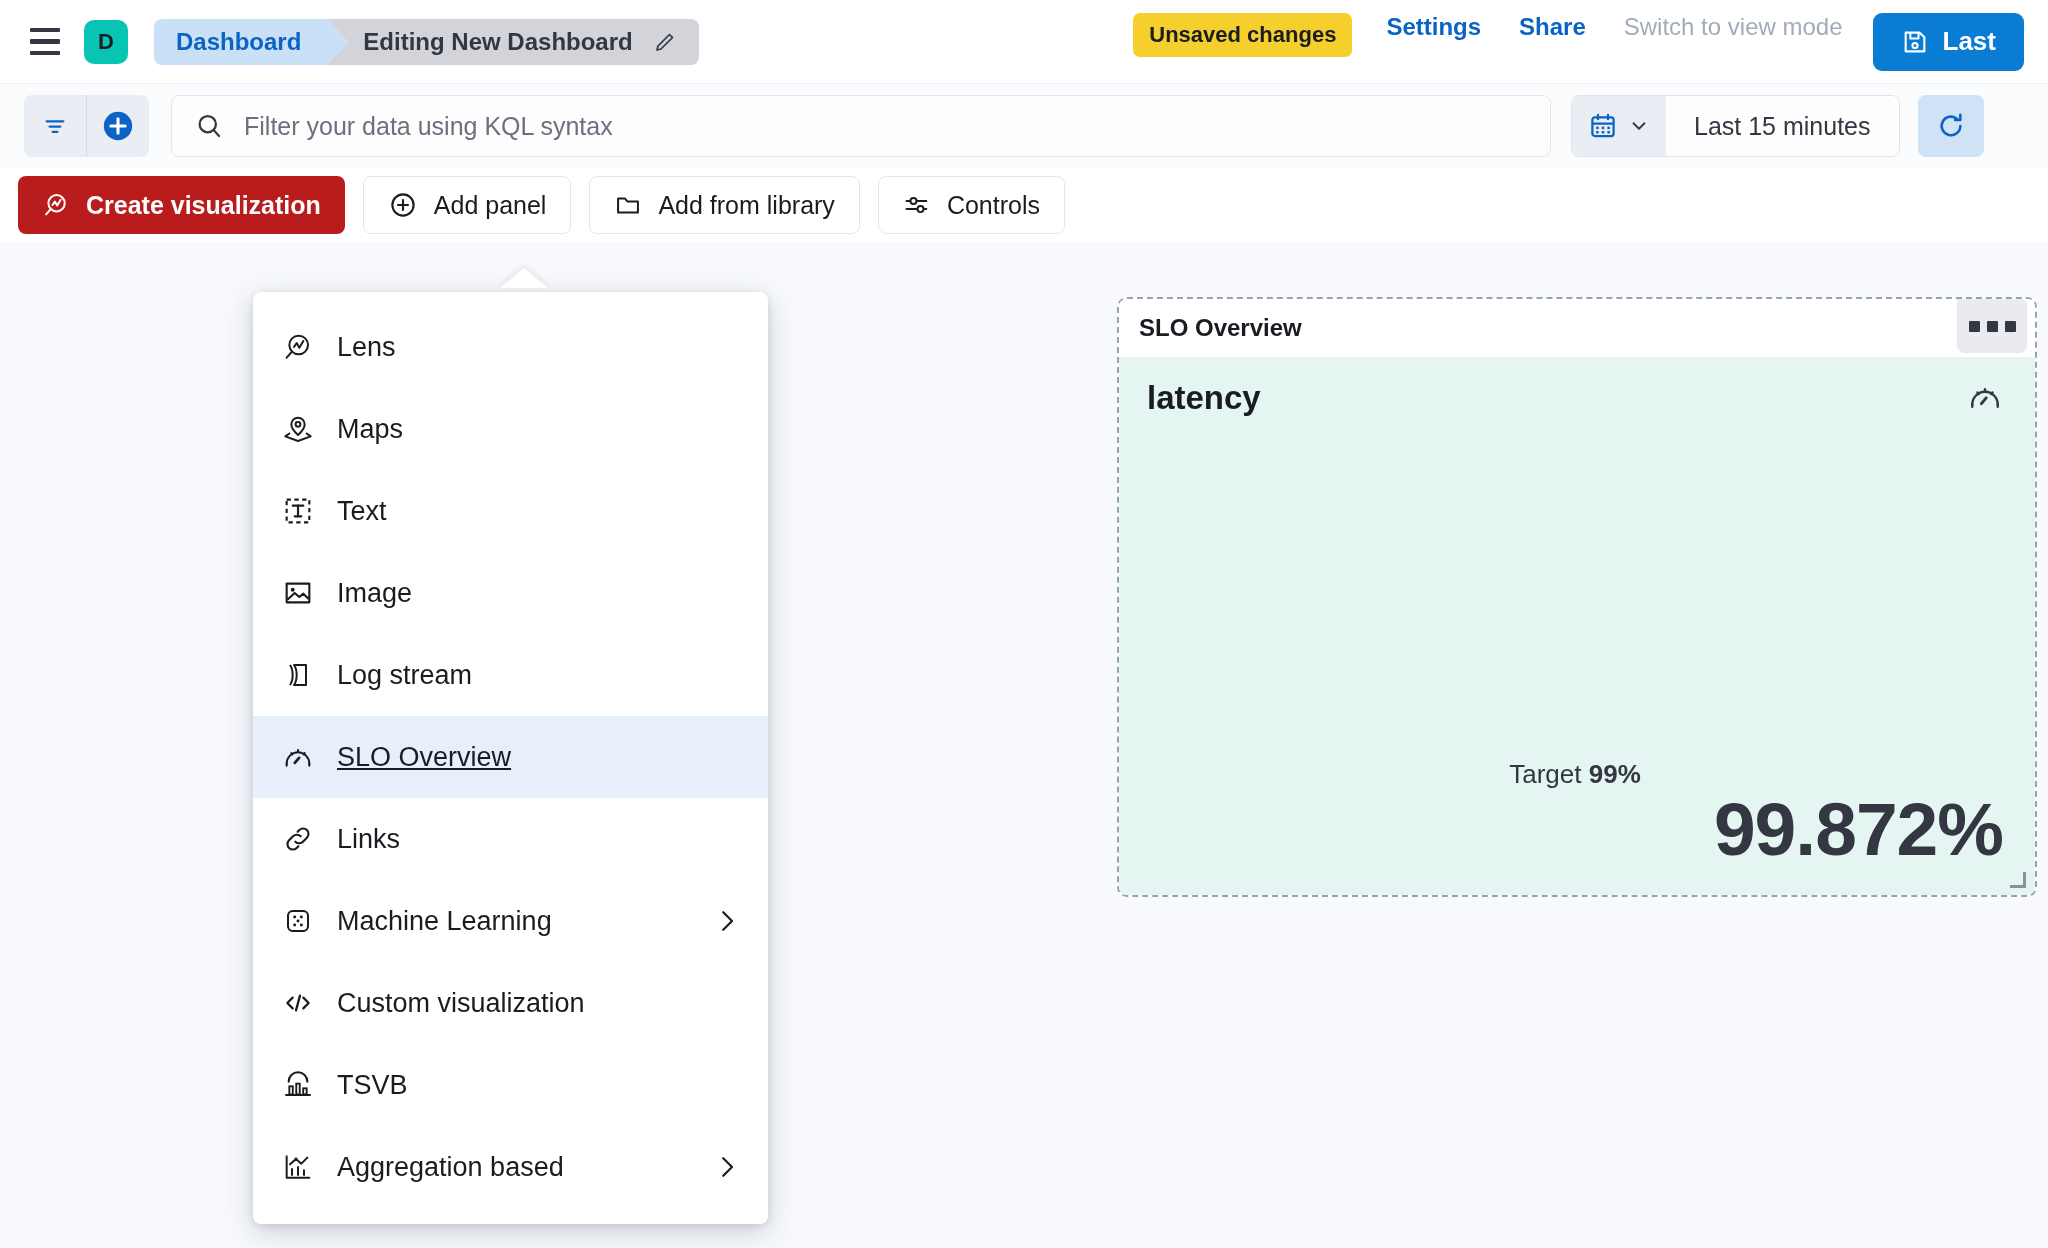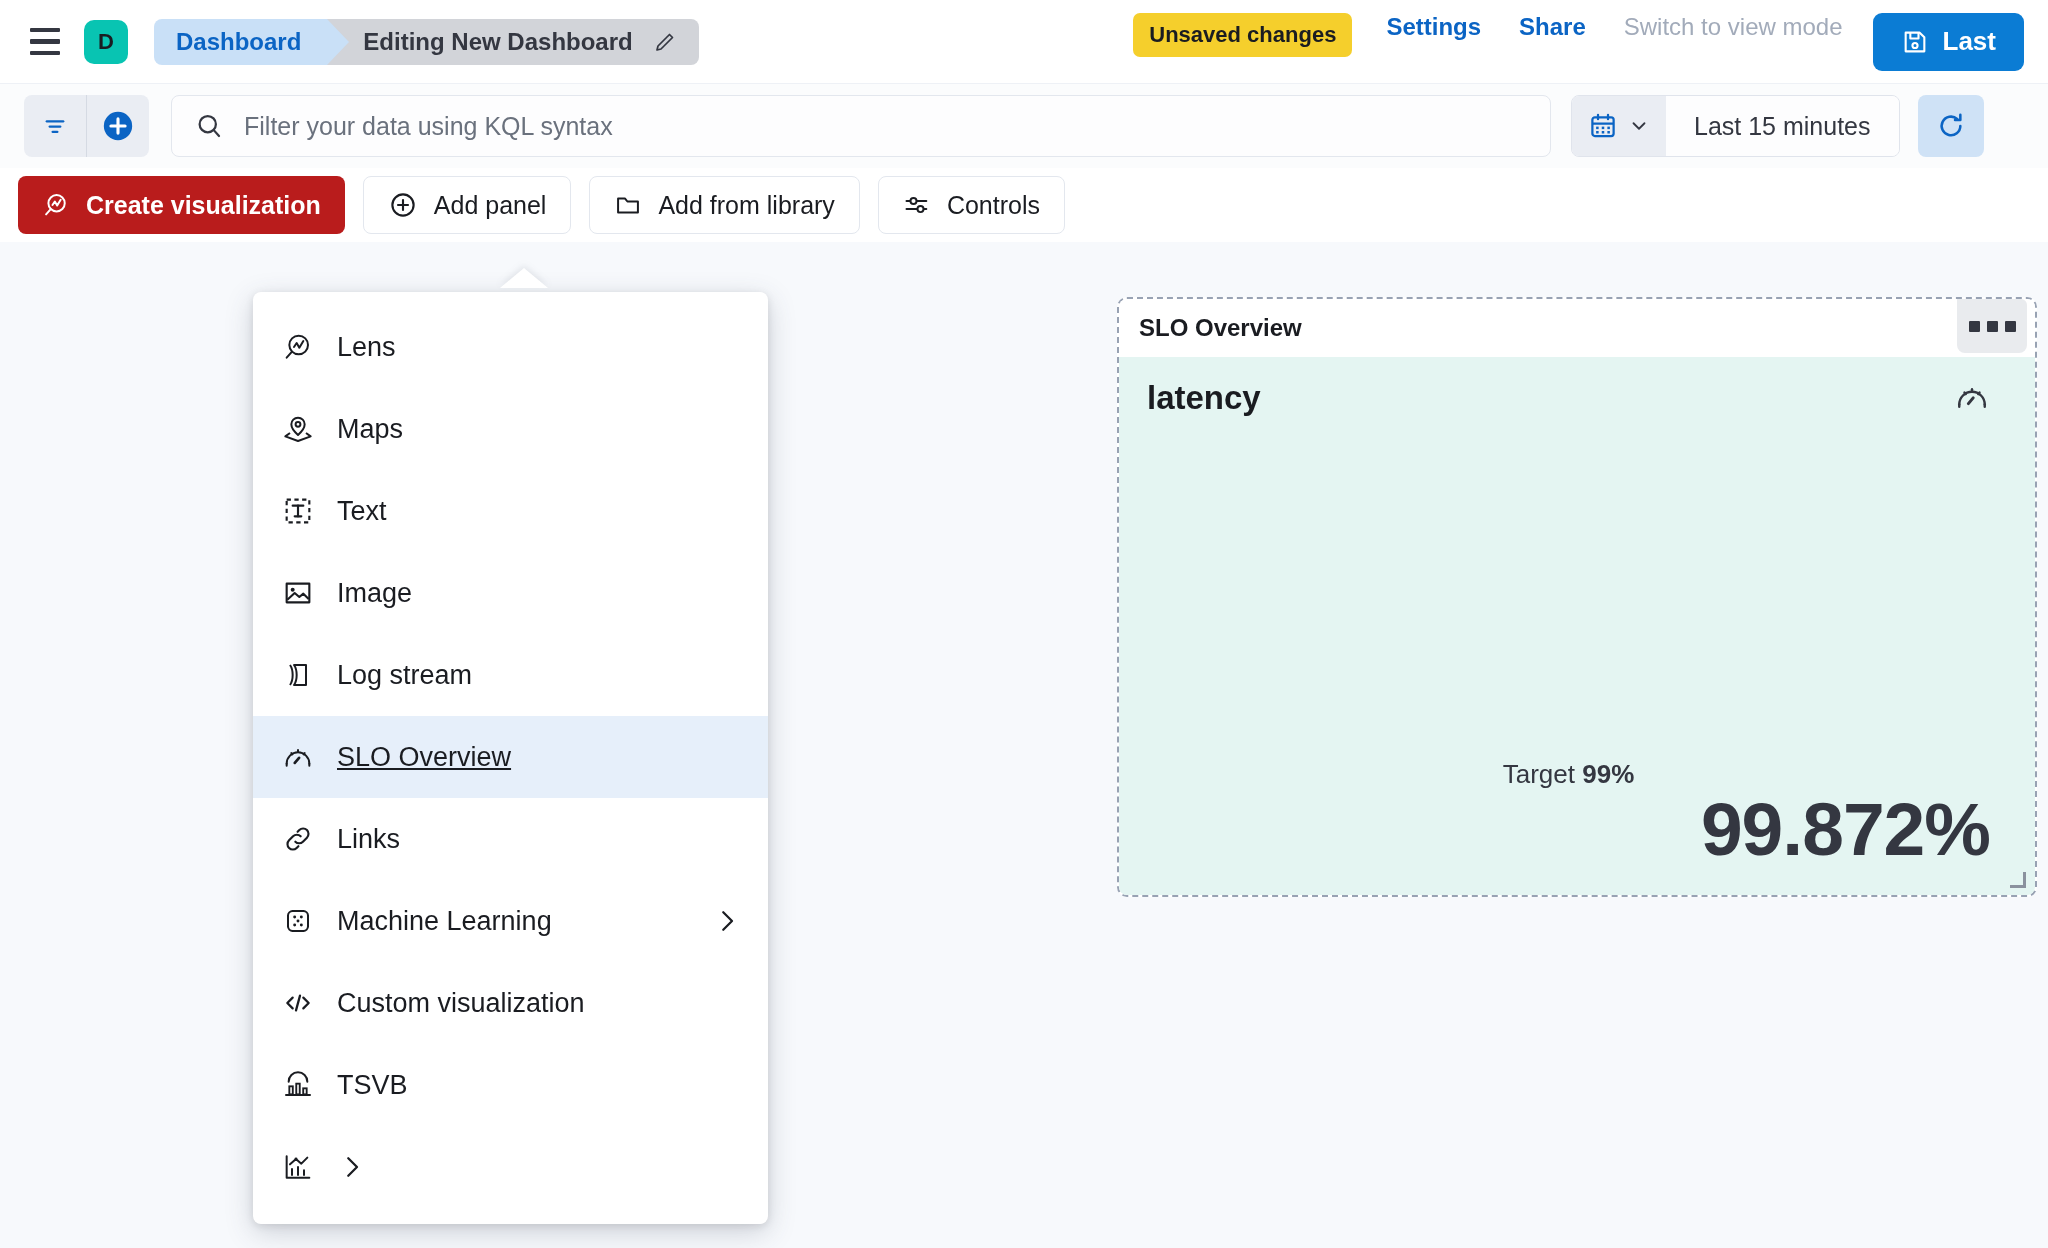--- a/index.html
+++ b/index.html
@@ -170,21 +170,21 @@
   .slo-menu-btn {
     position: absolute; right: 8px; top: 0px; width: 70px; height: 54px;
     background: #e9ebee; border-radius: 0 6px 8px 8px;
     display: flex; align-items: center; justify-content: center; gap: 7px; cursor: pointer;
   }
   .slo-menu-btn i {
     display:block; width: 11px; height: 11px; background: #343741; border-radius: 1px;
   }
   .slo-body {
     height: calc(100% - 58px); background: #e4f5f2;
-    padding: 22px 45px 26px 28px; position: relative;
+    padding: 22px 32px 26px 28px; position: relative;
     display: flex; flex-direction: column;
   }
   .slo-body-top { display: flex; align-items: flex-start; }
   .slo-metric-name { font-size: 33px; font-weight: 700; color: #1a1c21; }
   .gauge-icon { margin-left: auto; }
   .slo-body-bottom { margin-top: auto; text-align: right; }
   .slo-target { font-size: 26px; color: #343741; text-align: center; }
   .slo-target b { font-weight: 700; }
   .slo-value { font-size: 75px; font-weight: 700; color: #343741; letter-spacing: -1px; line-height: 1.05; }
   .resize-handle {
@@ -515,20 +515,21 @@
       <span class="mi-icon">
         <svg width="32" height="32" viewBox="0 0 24 24" fill="none" stroke="#1a1c21" stroke-width="1.5" stroke-linecap="round" stroke-linejoin="round">
           <polyline points="3.5,4 3.5,20 20.5,20"></polyline>
           <polyline points="6,10 10.5,6 14.5,9.5 19,5"></polyline>
           <circle cx="10.5" cy="6" r="1.1" fill="#1a1c21" stroke="none"></circle>
           <line x1="7.5" y1="13.5" x2="7.5" y2="18"></line>
           <line x1="12" y1="12" x2="12" y2="18"></line>
           <line x1="16.5" y1="14.5" x2="16.5" y2="18"></line>
         </svg>
       </span>
+      <span class="mi-label">Aggregation based</span>
       <span class="mi-chev">
         <svg width="30" height="30" viewBox="0 0 24 24" fill="none" stroke="#1a1c21" stroke-width="1.8" stroke-linecap="round" stroke-linejoin="round">
           <polyline points="9,5 16,12 9,19"></polyline>
         </svg>
       </span>
     </div>
 
   </div>
 
 </div>

